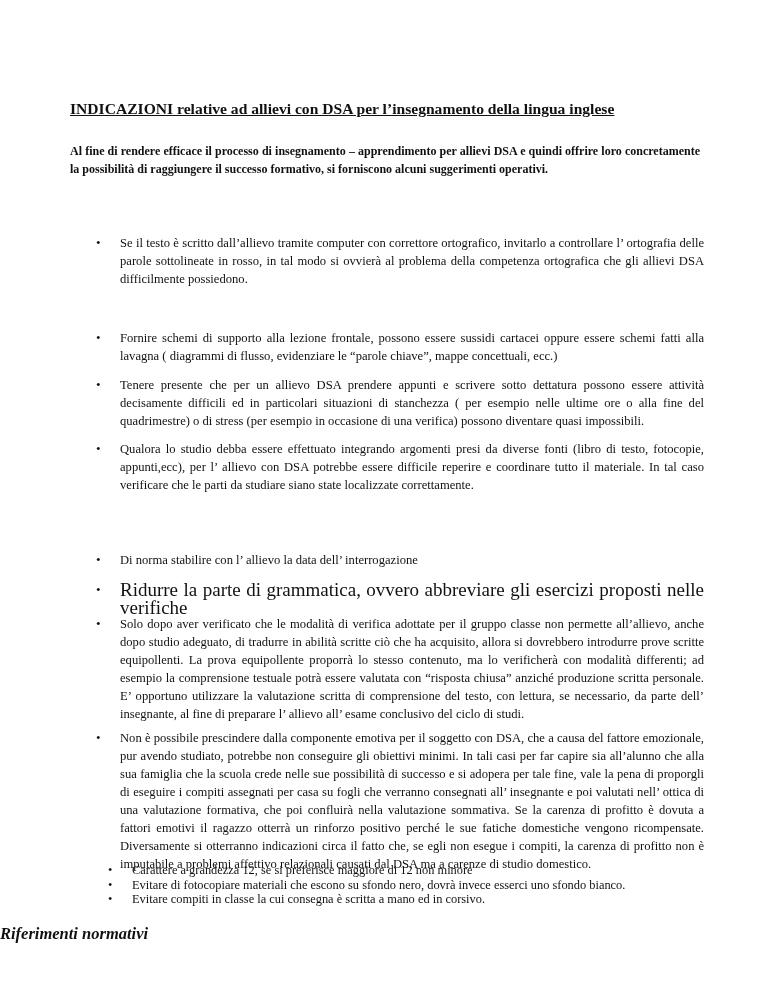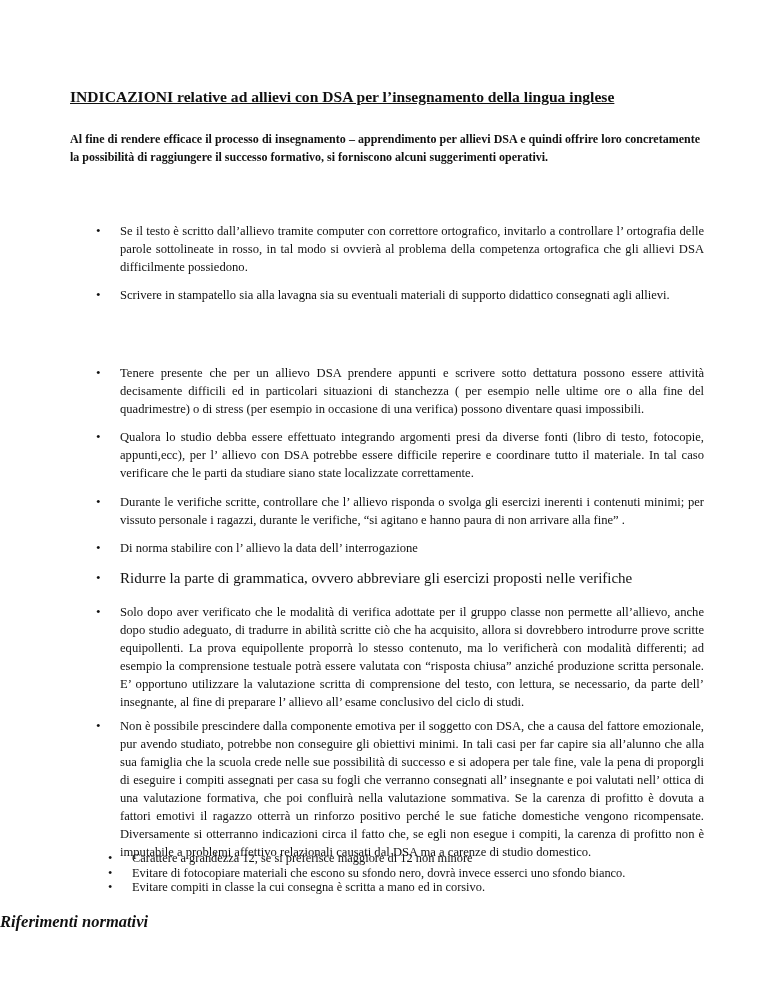--- a/index.html
+++ b/index.html
@@ -1,48 +1,47 @@
 <!DOCTYPE html>
 <html><head>
 <meta charset="utf-8">
 <style>
   html, body { margin: 0; padding: 0; background: #ffffff; }
   body { width: 768px; height: 994px; position: relative; overflow: hidden;
          font-family: "Liberation Serif", serif; color: #111; }
-  .page { position: absolute; left: 0; top: 0; width: 768px; height: 908px; }
+  .page { position: absolute; left: 0; top: 12px; width: 768px; height: 908px; }
   .title { position: absolute; left: 70px; top: 88px; font-weight: bold; font-size: 15.6px;
            text-decoration: underline; white-space: nowrap; letter-spacing: 0; }
   .intro { position: absolute; left: 70px; top: 130px; width: 630px; font-weight: bold;
            font-size: 12px; line-height: 18px; text-align: justify; }
   .item { position: absolute; left: 120px; width: 584px; font-size: 12.6px; line-height: 18px;
           text-align: justify; }
-  .item.big { font-size: 15px; }
+  .item.big { font-size: 19px; }
   .item::before { content: "•"; position: absolute; left: -24px; top: 0; font-size: 13px; }
   .item b { font-weight: normal; }
   .fmt-title { position: absolute; left: 70px; top: 812px; font-weight: bold; font-size: 11px;
                white-space: nowrap; font-variant: small-caps; }
   .fmt-list { position: absolute; left: 120px; top: 839px; width: 600px; margin: 12px; padding: 0;
               list-style: none; font-size: 12.4px; line-height: 14.6px; }
   .fmt-list li { position: relative; }
   .fmt-list li::before { content: "•"; position: absolute; left: -24px; }
   .subtitle { position: absolute; left: 0; width: 768px; top: 912px; text-align: left;
               font-weight: bold; font-style: italic; font-size: 16.5px; }
 </style>
 </head>
 <body>
 
 <div class="page">
   <div class="title">INDICAZIONI relative ad allievi con DSA per l’insegnamento della lingua inglese</div>
   <div class="intro">Al fine di rendere efficace il processo di insegnamento – apprendimento per allievi DSA e quindi offrire loro concretamente la possibilità di raggiungere il successo formativo, si forniscono alcuni suggerimenti operativi.</div>
 
   <div class="item" style="top:222px">Se il testo è scritto dall’allievo  tramite  computer con correttore ortografico, invitarlo a controllare l’ ortografia delle  parole sottolineate in rosso, in tal modo si ovvierà al problema della competenza ortografica che gli allievi DSA difficilmente possiedono.</div>
-  <div class="item" style="top:286px">Scrivere in stampatello sia alla lavagna sia su eventuali materiali di supporto didattico consegnati agli allievi.</div>
+  <div class="item" style="top:317px">Fornire schemi di supporto alla lezione frontale, possono essere sussidi cartacei oppure essere schemi fatti alla lavagna ( diagrammi di flusso, evidenziare  le “parole chiave”, mappe concettuali, ecc.)</div>
   <div class="item" style="top:364px">Tenere presente che per un allievo DSA prendere appunti e scrivere sotto dettatura possono essere attività decisamente difficili ed in particolari situazioni di stanchezza ( per esempio nelle ultime ore o alla fine del quadrimestre) o di stress (per esempio in occasione di una verifica) possono diventare quasi impossibili.</div>
   <div class="item" style="top:428px">Qualora lo studio debba essere effettuato integrando argomenti presi da diverse fonti (libro di testo, fotocopie, appunti,ecc), per l’ allievo  con DSA potrebbe essere difficile reperire e coordinare tutto il materiale. In tal caso verificare che le parti da studiare siano state localizzate correttamente.</div>
-  <div class="item" style="top:493px">Durante le verifiche scritte, controllare che l’ allievo risponda o svolga gli esercizi inerenti i contenuti minimi; per vissuto personale i ragazzi, durante le verifiche, “si agitano e hanno paura di non arrivare alla fine” .</div>
   <div class="item" style="top:539px">Di norma stabilire con l’ allievo la data dell’ interrogazione</div>
   <div class="item big" style="top:569px">Ridurre la parte di grammatica, ovvero abbreviare gli esercizi proposti nelle verifiche</div>
   <div class="item" style="top:603px"><b>Solo dopo aver verificato</b><span> che le modalità di verifica adottate per il gruppo classe non permette all’allievo, anche dopo studio adeguato, di tradurre in abilità scritte ciò che ha acquisito, allora si dovrebbero introdurre prove scritte equipollenti. </span><b>La prova equipollente</b><span> proporrà lo stesso contenuto, ma lo verificherà con modalità differenti; ad esempio  la comprensione testuale potrà essere valutata con “risposta chiusa” anziché produzione scritta personale. E’  opportuno utilizzare la valutazione scritta di comprensione del testo, con lettura, se necessario, da parte dell’ insegnante, al fine di preparare l’ allievo all’ esame conclusivo del ciclo di studi.</span></div>
   <div class="item" style="top:717px"><span>Non è possibile  prescindere dalla componente emotiva per il soggetto con DSA, che a causa del fattore emozionale, pur avendo studiato, potrebbe non conseguire  gli obiettivi minimi. In tali casi per far capire sia all’alunno che alla sua famiglia che la scuola crede nelle sue  possibilità di successo e si adopera per tale fine, vale la pena di proporgli di eseguire i </span><b>compiti assegnati per casa su fogli che verranno consegnati all’ insegnante e poi valutati nell’ ottica di una valutazione formativa, che poi confluirà nella valutazione sommativa</b><span>. Se la </span><b>carenza di profitto</b><span> è dovuta a </span><b>fattori emotivi</b><span> il ragazzo otterrà un rinforzo positivo perché le sue fatiche domestiche vengono ricompensate. </span><b>Diversamente</b><span> si otterranno indicazioni circa il fatto che, se egli non esegue i compiti, la carenza di profitto non è imputabile a problemi affettivo relazionali causati dal DSA ma a </span><b>carenze di studio domestico</b><span>.</span></div>
 
   <ul class="fmt-list">
     <li>Carattere a grandezza 12, se si preferisce maggiore di 12 non minore</li>
     <li>Evitare di fotocopiare materiali che escono su sfondo nero, dovrà invece esserci uno  sfondo bianco.</li>
     <li>Evitare compiti in classe la cui consegna è scritta a mano ed in corsivo.</li>
   </ul>

